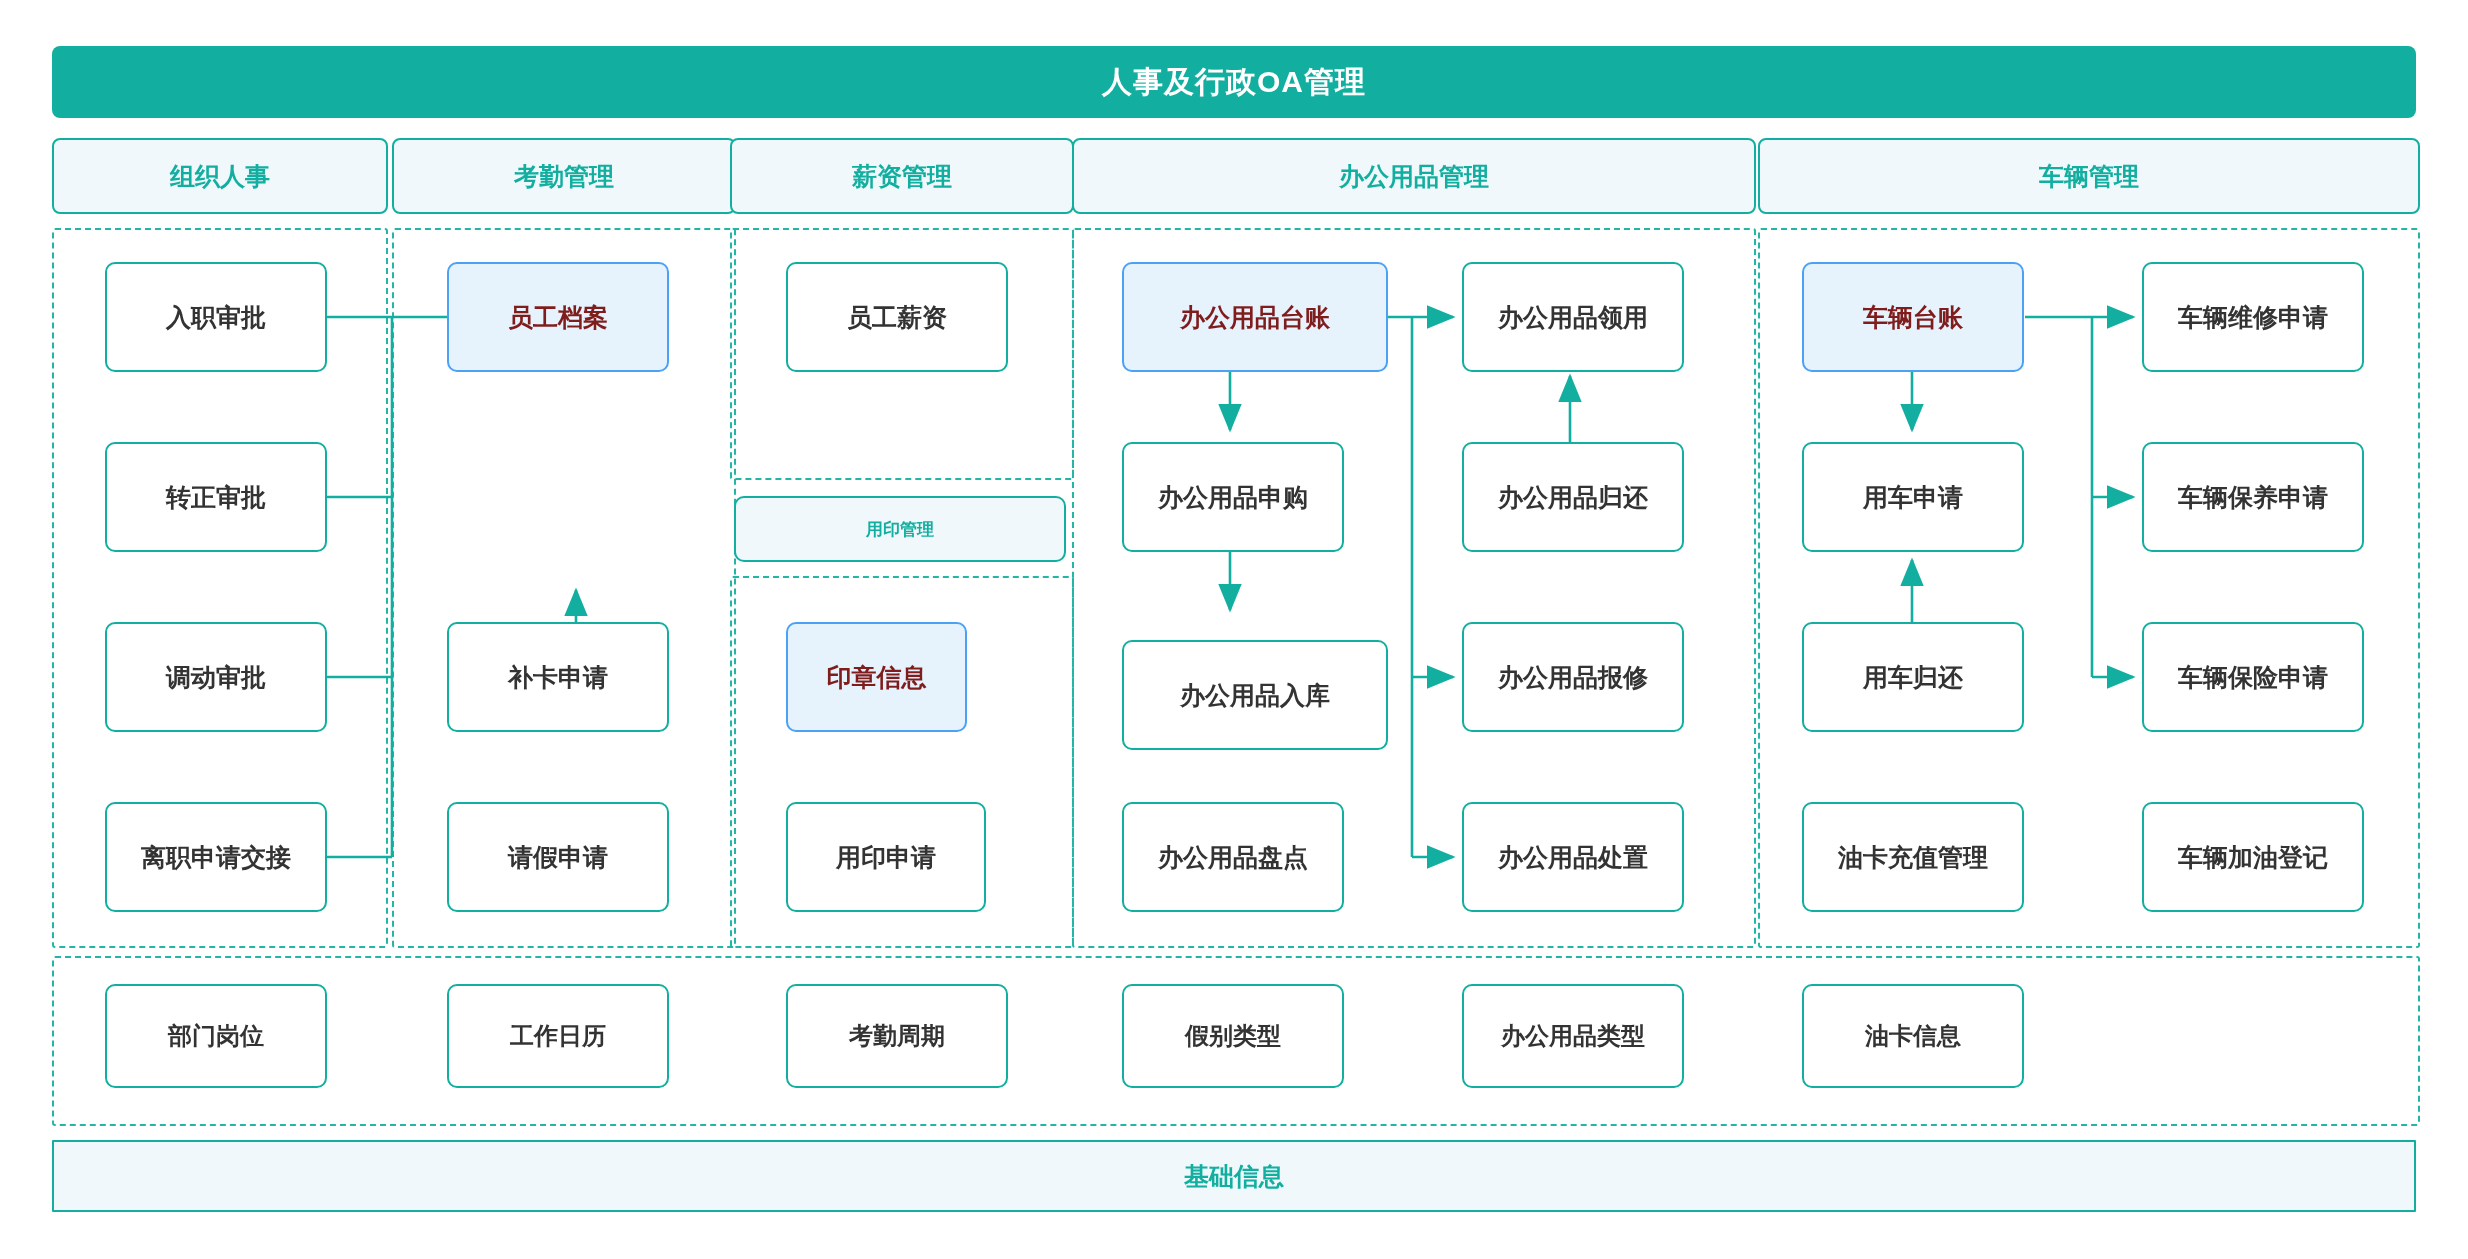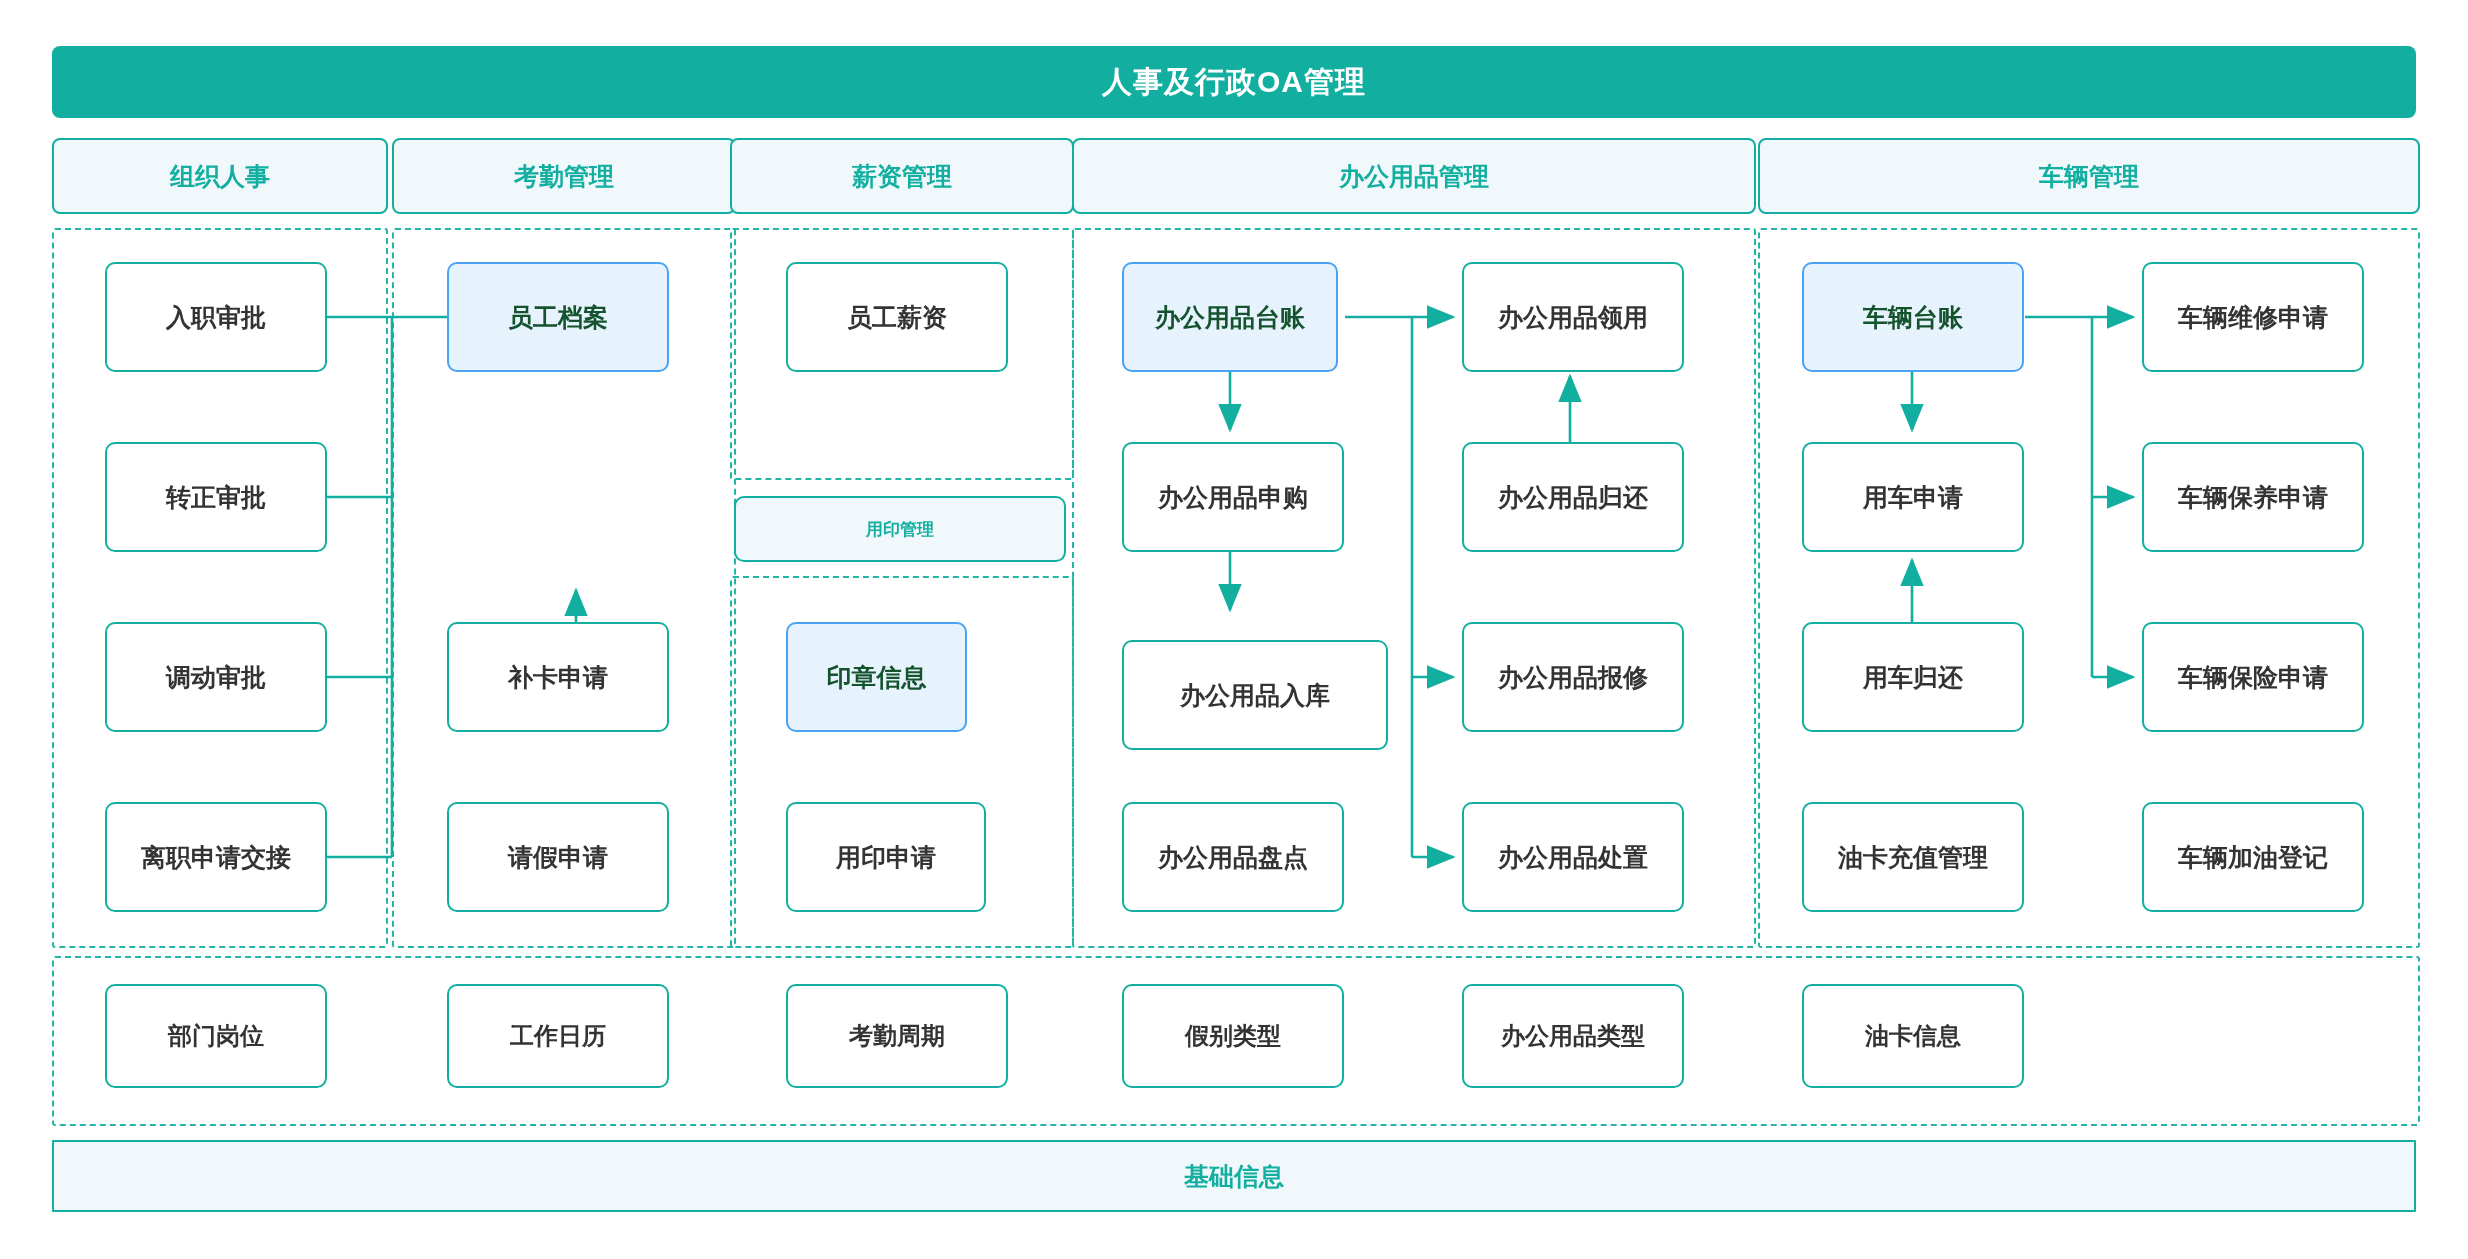--- a/index.html
+++ b/index.html
@@ -39,21 +39,21 @@
   .node{
     position:absolute;height:110px;
     border:2px solid #12AFA0;border-radius:10px;
     background:#ffffff;
     display:flex;align-items:center;justify-content:center;
     color:#333333;font-size:25px;font-weight:bold;
     box-sizing:border-box;
     z-index:6;
   }
   .node.hl{
-    background:#E6F3FD;border-color:#4BA2F5;color:#14532d;
+    background:#E6F3FD;border-color:#4BA2F5;color:#7f1d1d;
   }
   .node.small{height:104px;font-size:24px;}
 
   
   .subhead{
     position:absolute;height:66px;
     background:#F0F8FC;border:2px solid #12AFA0;border-radius:10px;
     display:flex;align-items:center;justify-content:center;
     color:#12AFA0;font-size:17px;font-weight:bold;
     box-sizing:border-box;z-index:6;
@@ -140,21 +140,21 @@
 
   <div class="node hl" style="left:447px;top:262px;width:222px;">员工档案</div>
   <div class="node" style="left:447px;top:622px;width:222px;">补卡申请</div>
   <div class="node" style="left:447px;top:802px;width:222px;">请假申请</div>
 
   <div class="node" style="left:786px;top:262px;width:222px;">员工薪资</div>
   <div class="subhead" style="left:734px;top:496px;width:332px;">用印管理</div>
   <div class="node hl" style="left:786px;top:622px;width:181px;">印章信息</div>
   <div class="node" style="left:786px;top:802px;width:200px;">用印申请</div>
 
-  <div class="node hl" style="left:1122px;top:262px;width:216px;">办公用品台账</div>
+  <div class="node hl" style="left:1122px;top:262px;width:266px;">办公用品台账</div>
   <div class="node" style="left:1122px;top:442px;width:222px;">办公用品申购</div>
   <div class="node" style="left:1122px;top:640px;width:266px;">办公用品入库</div>
   <div class="node" style="left:1122px;top:802px;width:222px;">办公用品盘点</div>
 
   <div class="node" style="left:1462px;top:262px;width:222px;">办公用品领用</div>
   <div class="node" style="left:1462px;top:442px;width:222px;">办公用品归还</div>
   <div class="node" style="left:1462px;top:622px;width:222px;">办公用品报修</div>
   <div class="node" style="left:1462px;top:802px;width:222px;">办公用品处置</div>
 
   <div class="node hl" style="left:1802px;top:262px;width:222px;">车辆台账</div>

